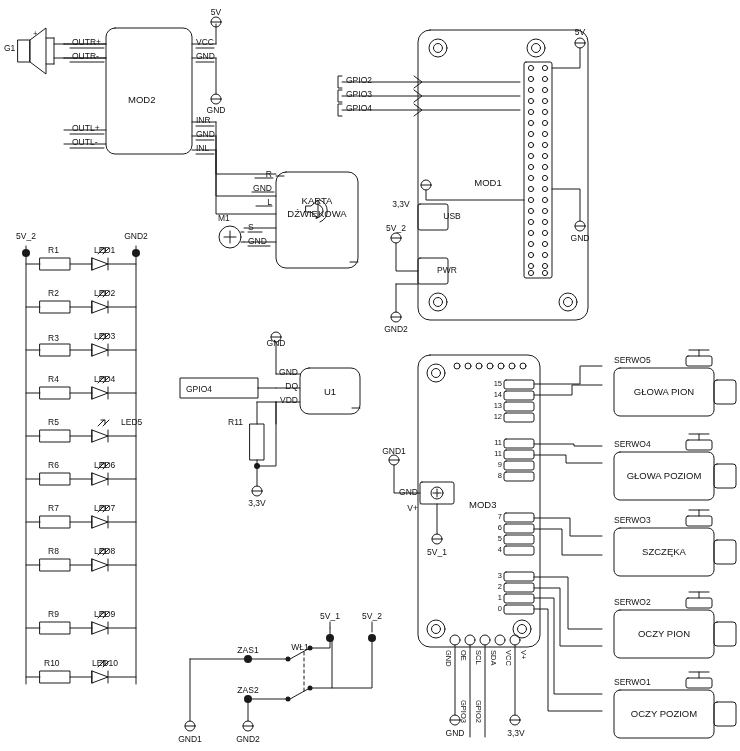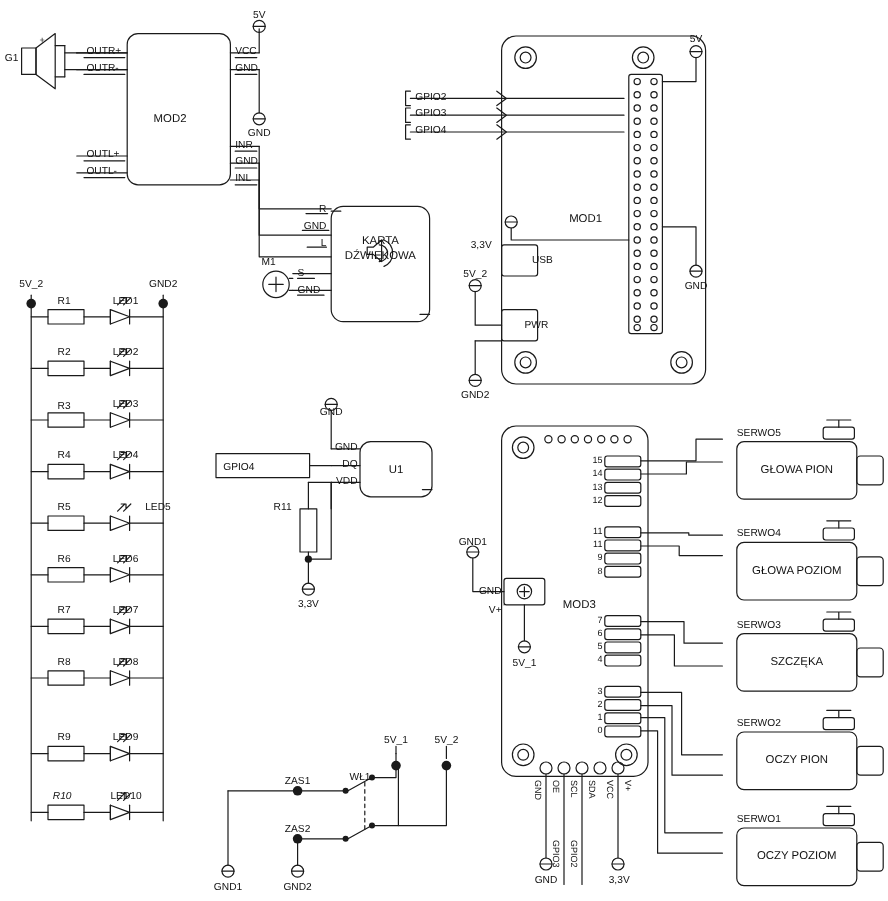--- a/index.html
+++ b/index.html
@@ -464,21 +464,21 @@
 <div class="lbl" style="left:48px;top:418px;">R5</div>
 <div class="lbl" style="left:94px;top:418px;padding-left:27px;">LED5</div>
 <div class="lbl" style="left:48px;top:461px;">R6</div>
 <div class="lbl" style="left:94px;top:461px;">LED6</div>
 <div class="lbl" style="left:48px;top:504px;">R7</div>
 <div class="lbl" style="left:94px;top:504px;">LED7</div>
 <div class="lbl" style="left:48px;top:547px;">R8</div>
 <div class="lbl" style="left:94px;top:547px;">LED8</div>
 <div class="lbl" style="left:48px;top:610px;text-align:center;">R9</div>
 <div class="lbl" style="left:94px;top:610px;">LED9</div>
-<div class="lbl" style="left:44px;top:659px;font-style:italic;">R10</div>
+<div class="lbl" style="left:44px;top:659px;">R10</div>
 <div class="lbl" style="left:92px;top:659px;">LED10</div>
 
 <div class="lbl big c" style="left:330px;top:387px;">U1</div>
 <div class="lbl r" style="left:298px;top:368px;">GND</div>
 <div class="lbl r" style="left:298px;top:382px;">DQ</div>
 <div class="lbl r" style="left:298px;top:396px;">VDD</div>
 <div class="lbl" style="left:186px;top:385px;">GPIO4</div>
 <div class="lbl" style="left:228px;top:418px;">R11</div>
 <div class="lbl c" style="left:276px;top:339px;">GND</div>
 <div class="lbl c" style="left:257px;top:499px;">3,3V</div>

